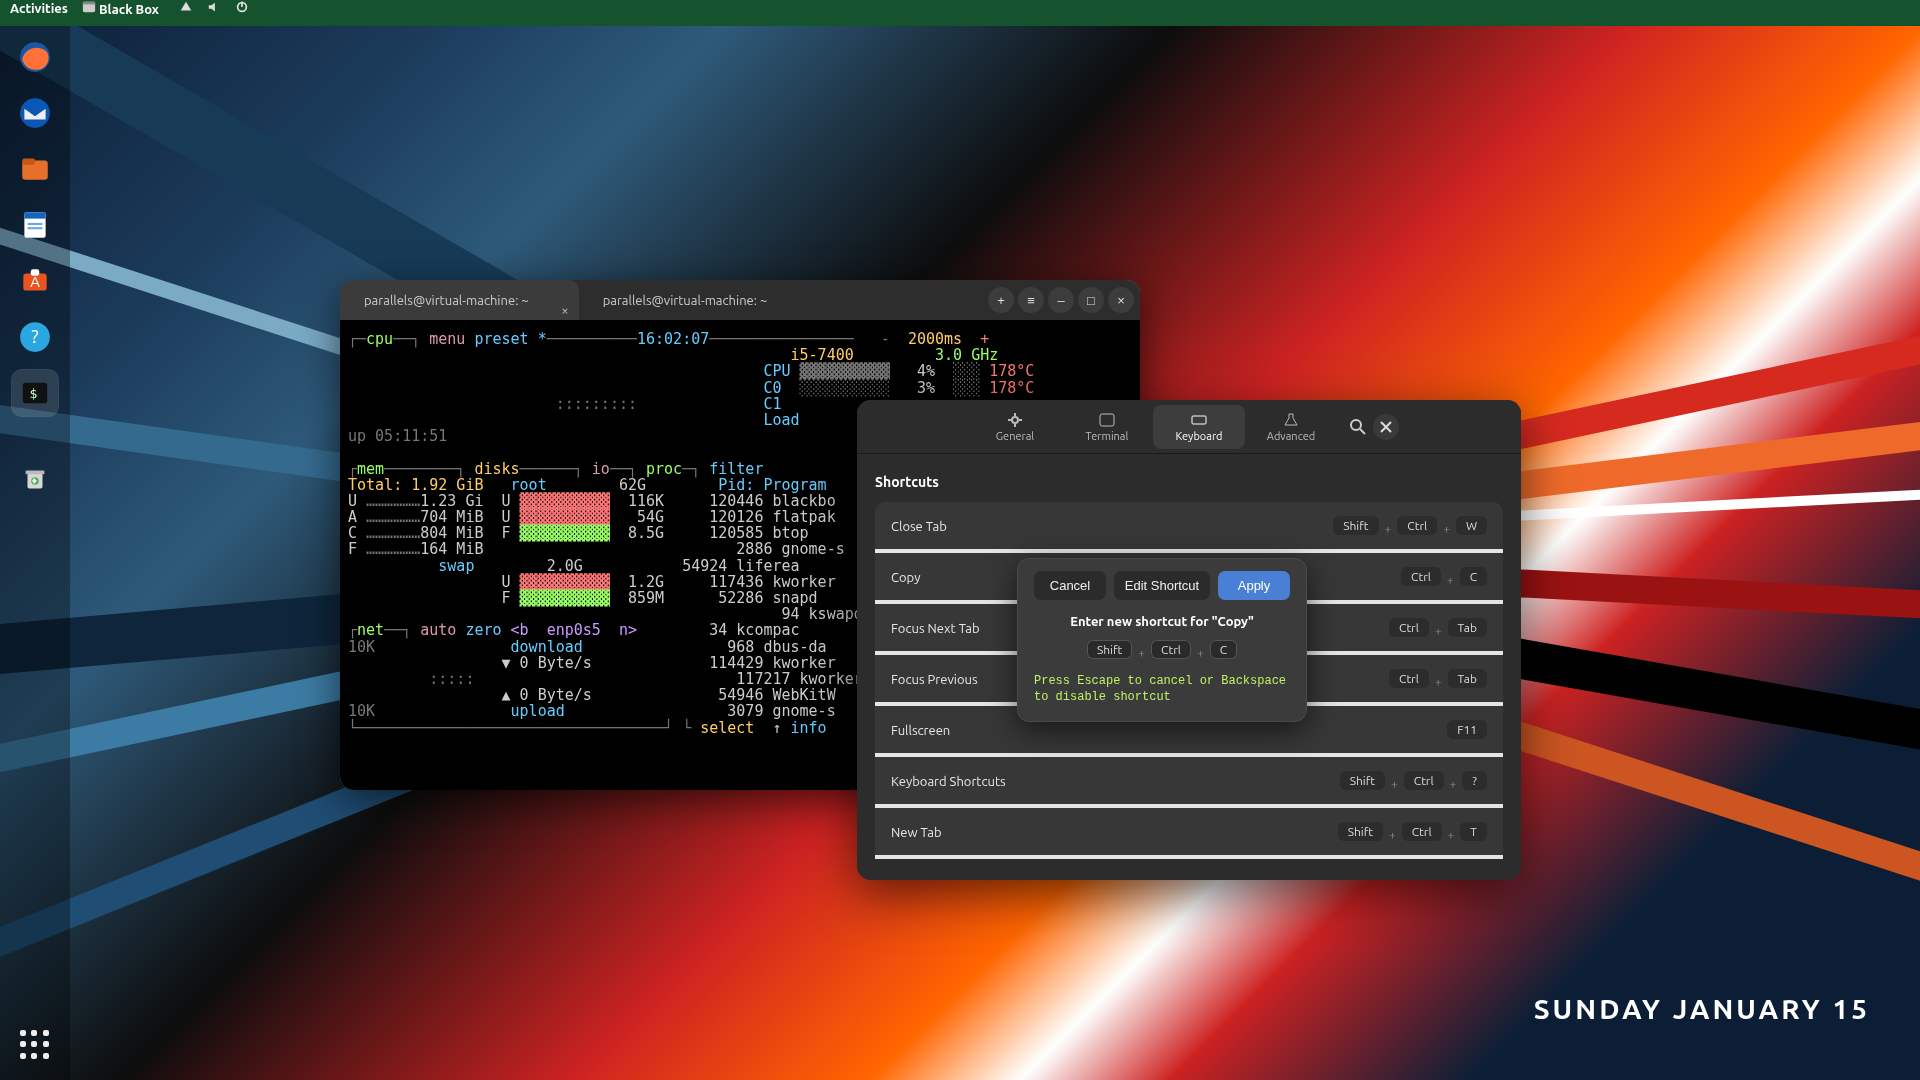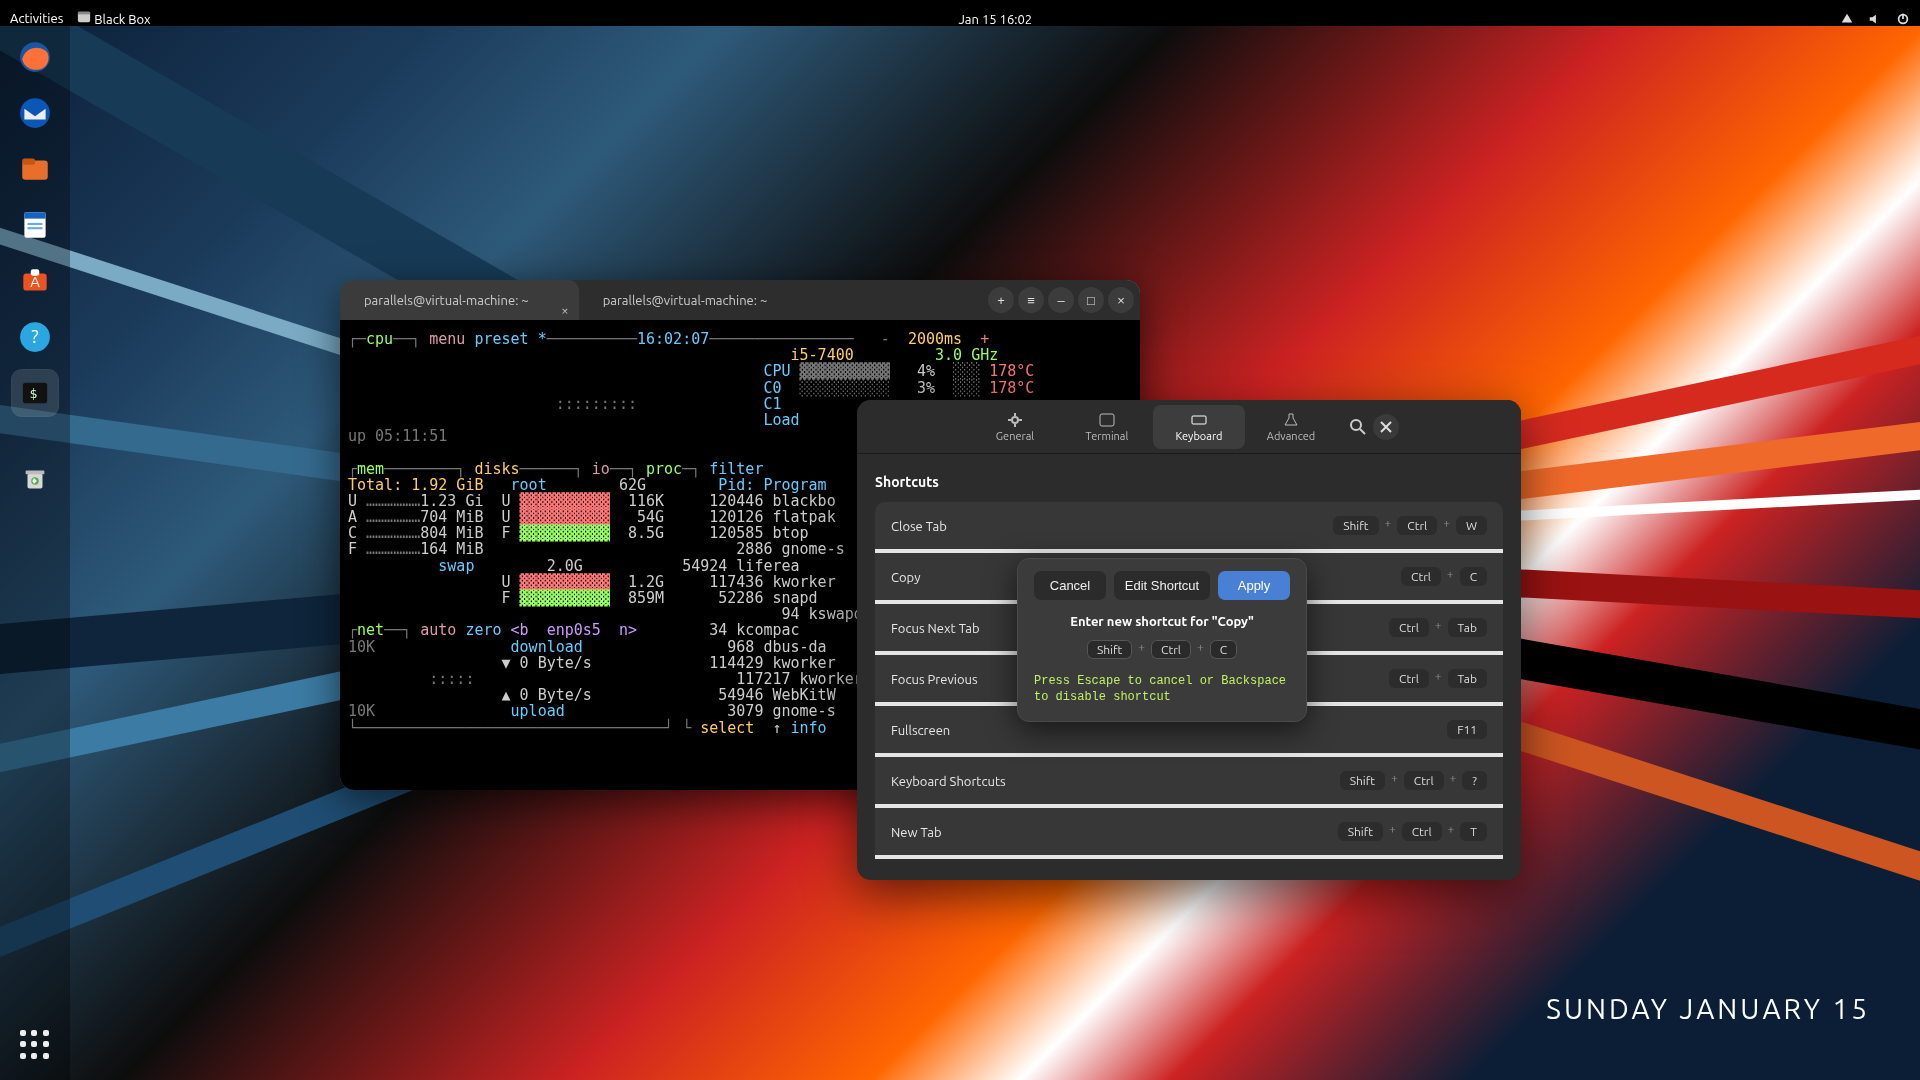--- a/index.html
+++ b/index.html
@@ -13,21 +13,21 @@
 .wall { position:absolute; inset:0; overflow:hidden; }
 .wall span { position:absolute; left:50%; top:50%; transform-origin:0 50%; height:28px; width:1600px; }
 .wall .r1{background:#d62a1f;transform:rotate(-12deg);} .wall .r2{background:#ef6a2a;transform:rotate(-7deg);}
 .wall .r3{background:#fff;transform:rotate(-3deg);height:10px;} .wall .r4{background:#9b1212;transform:rotate(3deg);}
 .wall .r5{background:#000;transform:rotate(10deg);height:40px;} .wall .r6{background:#c52;transform:rotate(18deg);}
 .wall .b1{background:#1f4d73;transform:rotate(158deg);} .wall .b2{background:#3c7ba3;transform:rotate(168deg);}
 .wall .b3{background:#0e253b;transform:rotate(175deg);height:50px;} .wall .b4{background:#356a8f;transform:rotate(188deg);}
 .wall .b5{background:#7aaac4;transform:rotate(198deg);height:16px;} .wall .b6{background:#173b57;transform:rotate(210deg);height:60px;}
 
 
-.topbar { position:absolute; top:0; left:0; right:0; height:26px; background:#000000; display:flex; align-items:flex-end; font-size:13px; z-index:100;}
+.topbar { position:absolute; top:0; left:0; right:0; height:26px; background:#14532d; display:flex; align-items:flex-start; font-size:13px; z-index:100;font-weight:bold;}
 .topbar .left,.topbar .right{display:flex;align-items:center;gap:14px;padding:0 10px;}
 .topbar .center{flex:1;text-align:center;}
 .ico{display:inline-block;width:14px;height:14px;}
 
 
 .dock { position:absolute; left:0; top:26px; bottom:0; width:70px; background:rgba(0,0,0,0.32); display:flex; flex-direction:column; align-items:center; padding-top:8px; gap:10px; z-index:90;}
 .dock .item{width:46px;height:46px;border-radius:10px;display:flex;align-items:center;justify-content:center;font-size:22px;}
 .dock .item.sel{background:rgba(255,255,255,0.12);box-shadow:0 0 0 1px rgba(255,255,255,0.15);}
 .dock .spacer{flex:1;}
 .dock .grid-dots{width:30px;height:30px;margin-bottom:20px;display:grid;grid-template-columns:repeat(3,1fr);gap:4px;}
@@ -62,21 +62,21 @@
 .prefs .ptabs{display:flex;gap:0;}
 .prefs .ptab{width:92px;height:44px;border-radius:8px;display:flex;flex-direction:column;align-items:center;justify-content:center;gap:2px;font-size:11px;color:#bbb;}
 .prefs .ptab.active{background:#3d3d3d;color:#fff;}
 .prefs .header .search{margin-left:12px;}
 .prefs .header .close{margin-left:6px;margin-right:10px;width:26px;height:26px;border-radius:50%;background:#3a3a3a;display:flex;align-items:center;justify-content:center;cursor:pointer;}
 
 .prefs .content{padding:14px 18px 0;}
 .prefs h4{font-size:14px;font-weight:600;color:#fff;margin:6px 0 12px;}
 .row{background:#373737;border-bottom:4px solid #e5e5e5;padding:14px 16px;display:flex;align-items:center;justify-content:space-between;}
 .row:first-of-type{border-radius:10px 10px 0 0;}
-.keys{display:flex;align-items:flex-start;gap:6px;}
+.keys{display:flex;align-items:flex-end;gap:6px;}
 .key{background:#2c2c2c;border-radius:6px;padding:3px 10px;font-size:12px;color:#ddd;}
 .plus{color:#888;font-size:12px;}
 
 
 .popover{
   position:absolute; left:1017px; top:558px; width:290px; background:#3b3b3b;
   border-radius:12px; box-shadow:0 8px 30px rgba(0,0,0,0.6); padding:12px 16px 16px; z-index:80;
   border:1px solid #4a4a4a;
 }
 .popover .btnrow{display:flex;gap:8px;margin-bottom:14px;}
@@ -84,21 +84,21 @@
 .popover button.primary{background:#4a7fd6;color:#fff;}
 .popover button.mid{background:#2b2b2b;flex:1.4;}
 .popover .cap{font-weight:600;text-align:center;margin-bottom:12px;font-size:13px;}
 .popover .keys{justify-content:center;margin-bottom:14px;}
 .popover .key{background:#2a2a2a;box-shadow:inset 0 0 0 1px #555;}
 .popover .hint{font-size:12px;color:#bef264;line-height:1.35;font-family:Liberation Mono, monospace;}
 
 
 .deskclock{position:absolute;right:50px;bottom:56px;text-align:right;z-index:40;}
 .deskclock .time{font-size:110px;font-weight:800;letter-spacing:2px;}
-.deskclock .date{font-size:28px;font-weight:400;letter-spacing:3px;}
+.deskclock .date{font-size:28px;font-weight:700;letter-spacing:3px;}
 svg{display:block;}
 </style>
 </head>
 <body>
 
 <div class="wall">
   <span class="r1"></span>
     <span class="r2"></span>
     <span class="r3"></span>
     <span class="r4"></span>
@@ -116,21 +116,20 @@
   <div class="left">
     <span>Activities</span>
     <span>
       <svg class="ico" viewBox="0 0 16 16">
           <rect x="1" y="2" width="14" height="12" rx="2" fill="#ccc"></rect>
           <rect x="1" y="2" width="14" height="3" fill="#888"></rect>
         </svg>
       <span>Black Box</span>
     </span>
   </div>
-  <div class="center">Jan 15  16:02</div>
   <div class="right">
     <svg class="ico" viewBox="0 0 16 16">
         <path fill="#ddd" d="M8 2l6 10H2z"></path>
       </svg>
     <svg class="ico" viewBox="0 0 16 16">
         <path fill="#ddd" d="M2 6h3l4-3v10l-4-3H2z"></path>
       </svg>
     <svg class="ico" viewBox="0 0 16 16">
         <circle cx="8" cy="8" r="5" fill="none" stroke="#ddd" stroke-width="2"></circle>
         <rect x="7" y="2" width="2" height="6" fill="#ddd"></rect>

